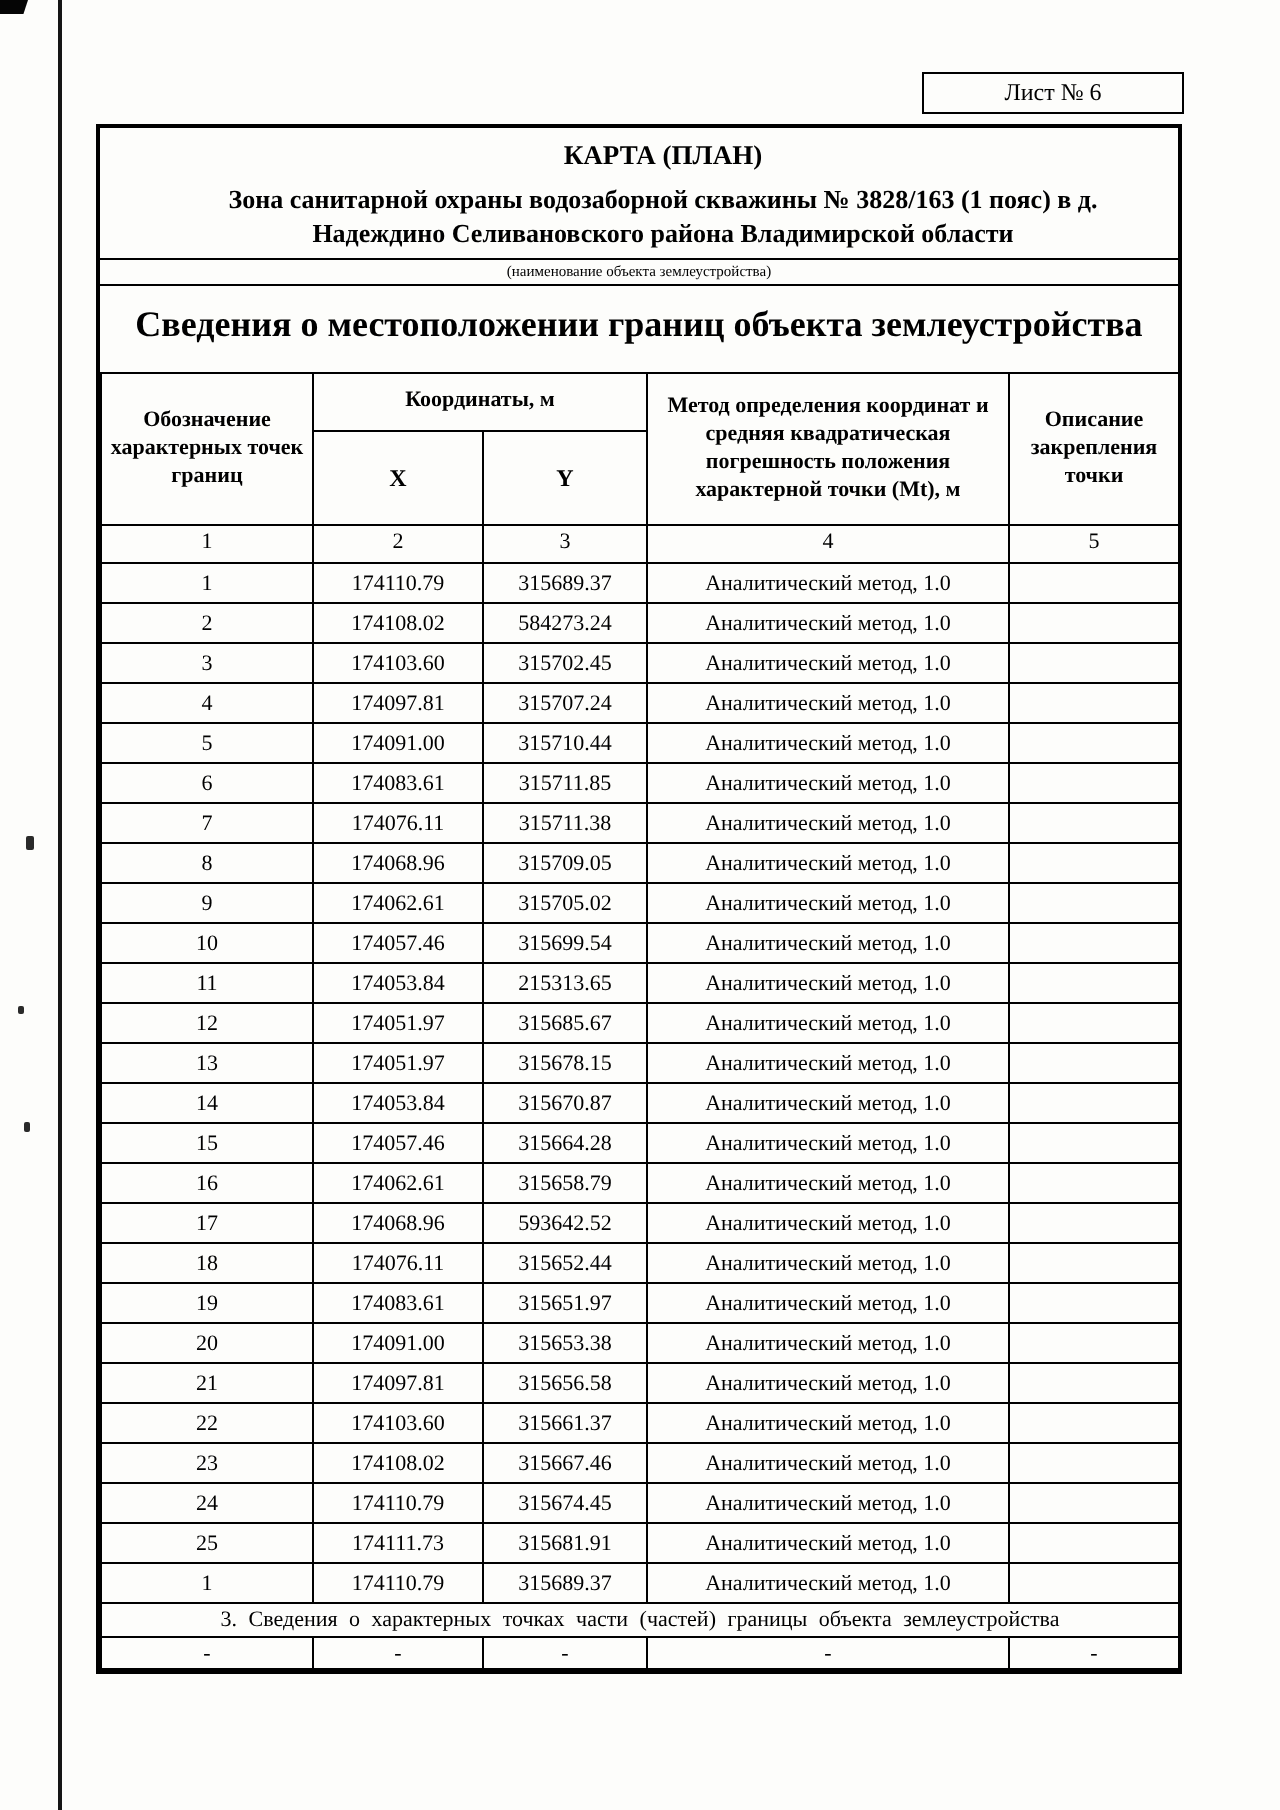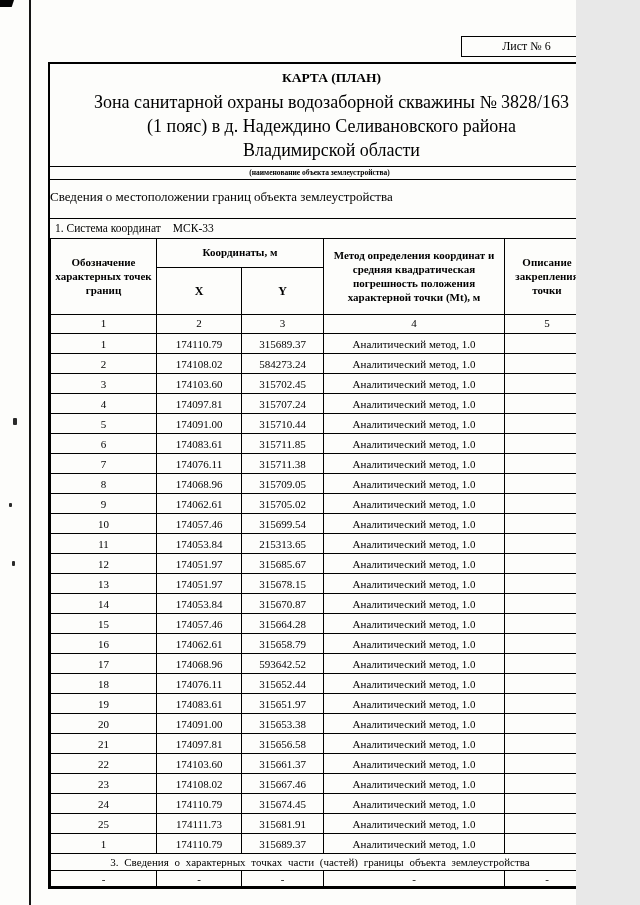--- a/index.html
+++ b/index.html
@@ -1,18 +1,18 @@
 <!DOCTYPE html>
 <html><head>
 <meta charset="utf-8">
 <style>
   html,body{margin:0;padding:0;background:#e8e8e8;}
   .page{
     position:relative;
-    width:576px;height:905px;
+    width:640px;height:905px;
     background:#fdfdfb;
     font-family:"Liberation Serif","DejaVu Serif",serif;
     color:#000;
     overflow:hidden;
   }
   
   .scan-line{position:absolute;left:29px;top:0;width:2px;height:905px;background:#151515;}
   .scan-corner{position:absolute;left:0;top:0;width:14px;height:7px;background:#050505;transform:skewX(-18deg);transform-origin:top left;}
   .speck{position:absolute;background:#2a2a2a;border-radius:1px;}
   .speck.s1{left:13px;top:418px;width:4px;height:7px;}
@@ -29,28 +29,28 @@
 
   
   .doc{
     position:absolute;left:48px;top:62px;width:543px;
     border:2px solid #000;
     box-sizing:border-box;
     background:#fdfdfb;
   }
   .doc-header{padding:6px 8px 4px;text-align:center;margin-left:24px;}
   .title{font-weight:bold;font-size:13.5px;margin-bottom:5px;}
-  .subtitle{font-weight:normal;font-size:18px;line-height:1.32;margin:0 auto;width:97%;}
+  .subtitle{font-weight:bold;font-size:13px;line-height:1.32;margin:0 auto;width:97%;}
   .caption-row{
     border-top:1px solid #000;
-    text-align:center;font-size:7.5px;line-height:11px;height:12px;font-weight:bold;
+    text-align:center;font-size:7.5px;line-height:11px;height:12px;
   }
   .section-row{
     border-top:1px solid #000;
-    text-align:left;font-weight:normal;font-size:13px;
+    text-align:center;font-weight:bold;font-size:18px;
     padding:9px 0 13px;
   }
   .text-row{
     border-top:1px solid #000;
     font-size:11.5px;line-height:14px;
     padding:2px 5px 3px;
   }
   .text-row .val{margin-left:12px;}
 
   table.points{
@@ -96,23 +96,20 @@
       <div class="title">КАРТА (ПЛАН)</div>
       <div class="subtitle">Зона санитарной охраны водозаборной скважины  № 3828/163 (1 пояс) в д. Надеждино Селивановского района Владимирской области</div>
     </div>
 
     <div class="caption-row">
       <span>(наименование объекта землеустройства)</span>
     </div>
 
     <div class="section-row">Сведения о местоположении границ объекта землеустройства</div>
 
-    <div class="text-row">
-      <span>1. Система координат</span><span class="val">МСК-33</span>
-    </div>
 
 
     <table class="points">
       <colgroup>
         <col class="c1">
           <col class="c2">
           <col class="c3">
           <col class="c4">
           <col class="c5">
       </colgroup>

